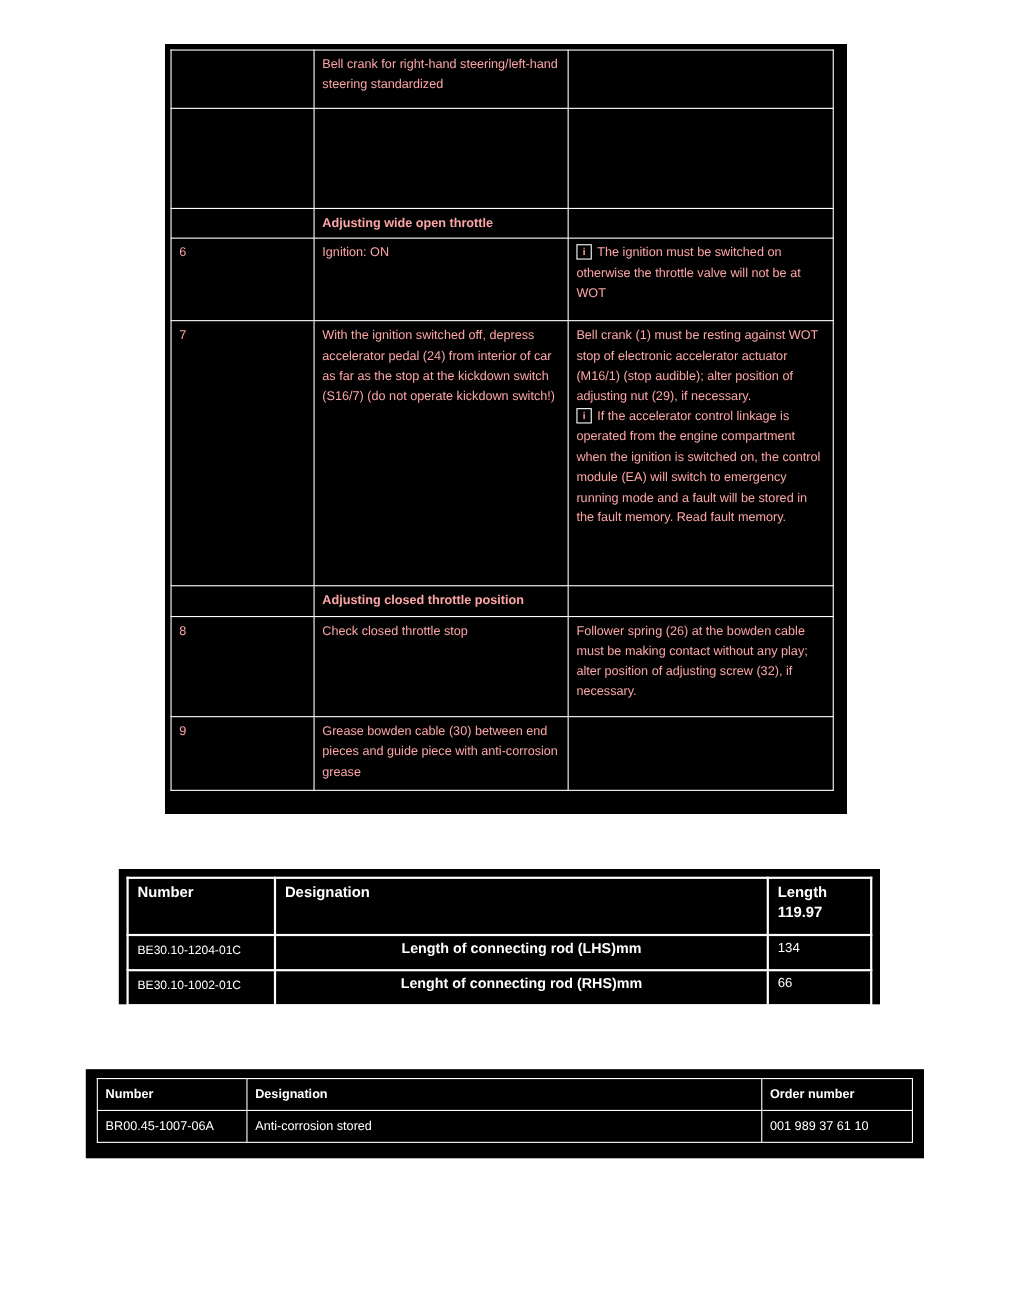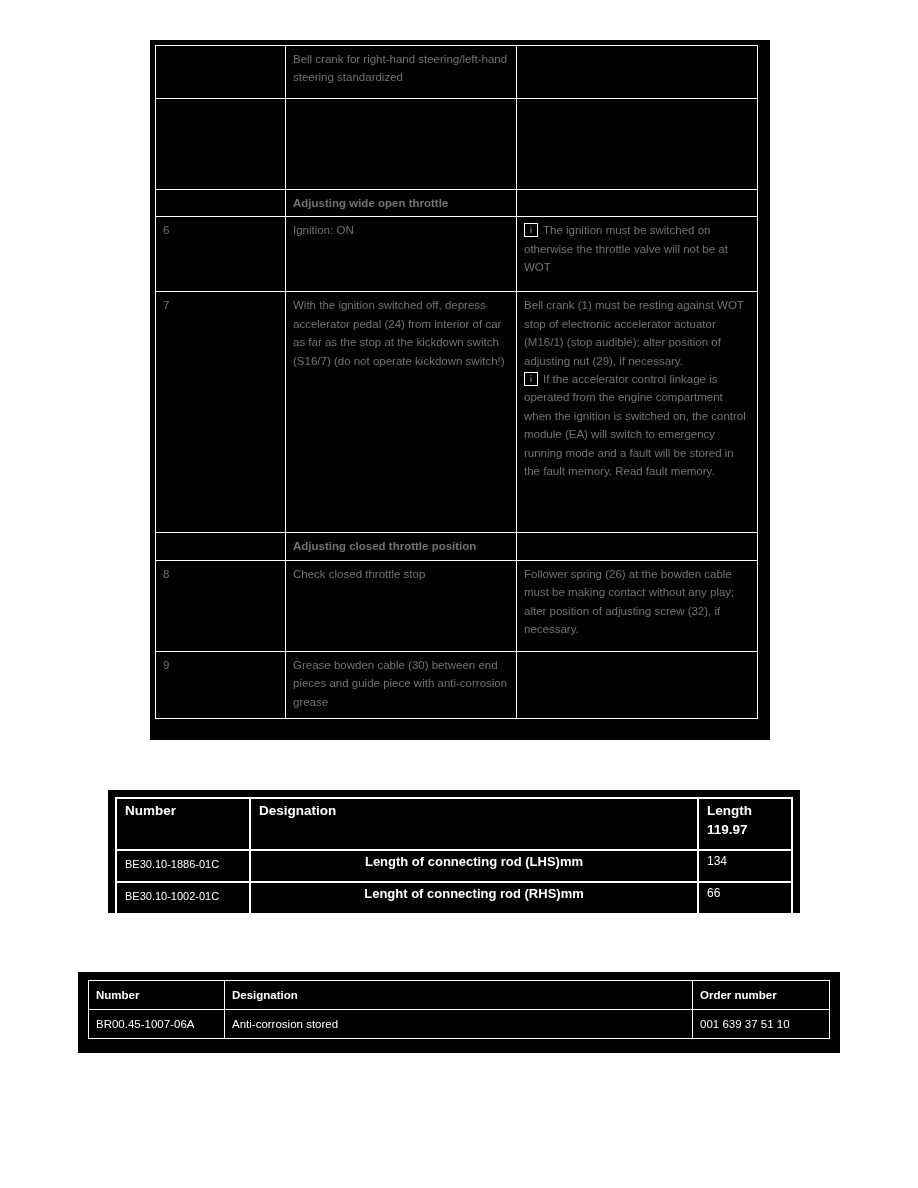--- a/index.html
+++ b/index.html
@@ -26,21 +26,21 @@
     top: 40px;
     width: 620px;
     height: 700px;
     box-sizing: border-box;
     padding: 5px 12px 16px 5px;
   }
   table.grid {
     border-collapse: collapse;
     width: 100%;
     table-layout: fixed;
-    color: #737373;
+    color: #fca5a5;
   }
   table.grid td {
     border: 1px solid #ffffff;
     vertical-align: top;
     padding: 4px 7px;
     font-size: 11.5px;
     line-height: 1.6;
     word-wrap: break-word;
   }
   .proc-wrap .r1 td { height: 44px; }
@@ -200,21 +200,21 @@
       <tbody>
         <tr class="hdr">
           <td>Number</td>
           <td>Designation</td>
           <td>
             <div>Length</div>
             <div>119.97</div>
           </td>
         </tr>
         <tr class="dr">
-          <td class="num-cell">BE30.10-1886-01C</td>
+          <td class="num-cell">BE30.10-1204-01C</td>
           <td>
             <div class="desig-flex">
               <span>Length of connecting rod (LHS)</span>
               <span>mm</span>
             </div>
           </td>
           <td class="engine-val">134</td>
         </tr>
         <tr class="dr">
           <td class="num-cell">BE30.10-1002-01C</td>
@@ -239,19 +239,19 @@
       </colgroup>
       <tbody>
         <tr class="hdr">
           <td>Number</td>
           <td>Designation</td>
           <td>Order number</td>
         </tr>
         <tr>
           <td>BR00.45-1007-06A</td>
           <td>Anti-corrosion stored</td>
-          <td>001 639 37 51 10</td>
+          <td>001 989 37 61 10</td>
         </tr>
       </tbody>
     </table>
   </div>
 
 </div>
 
 </body></html>

